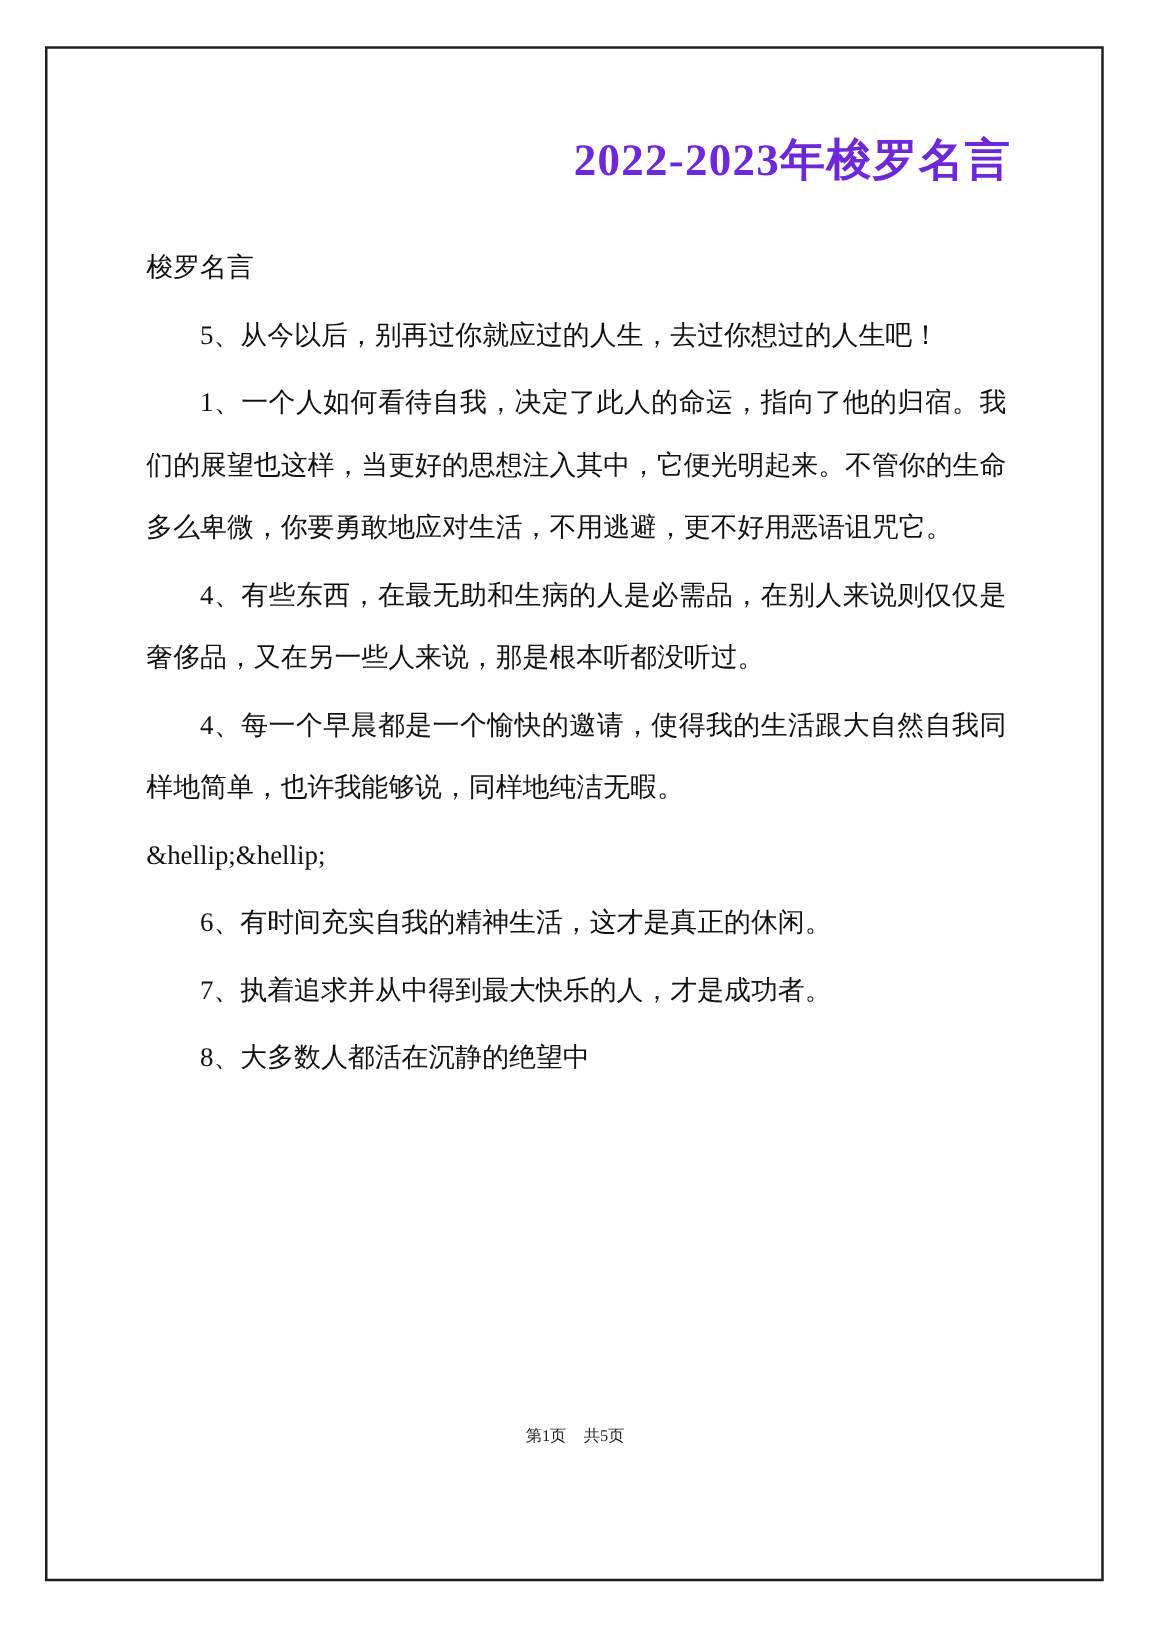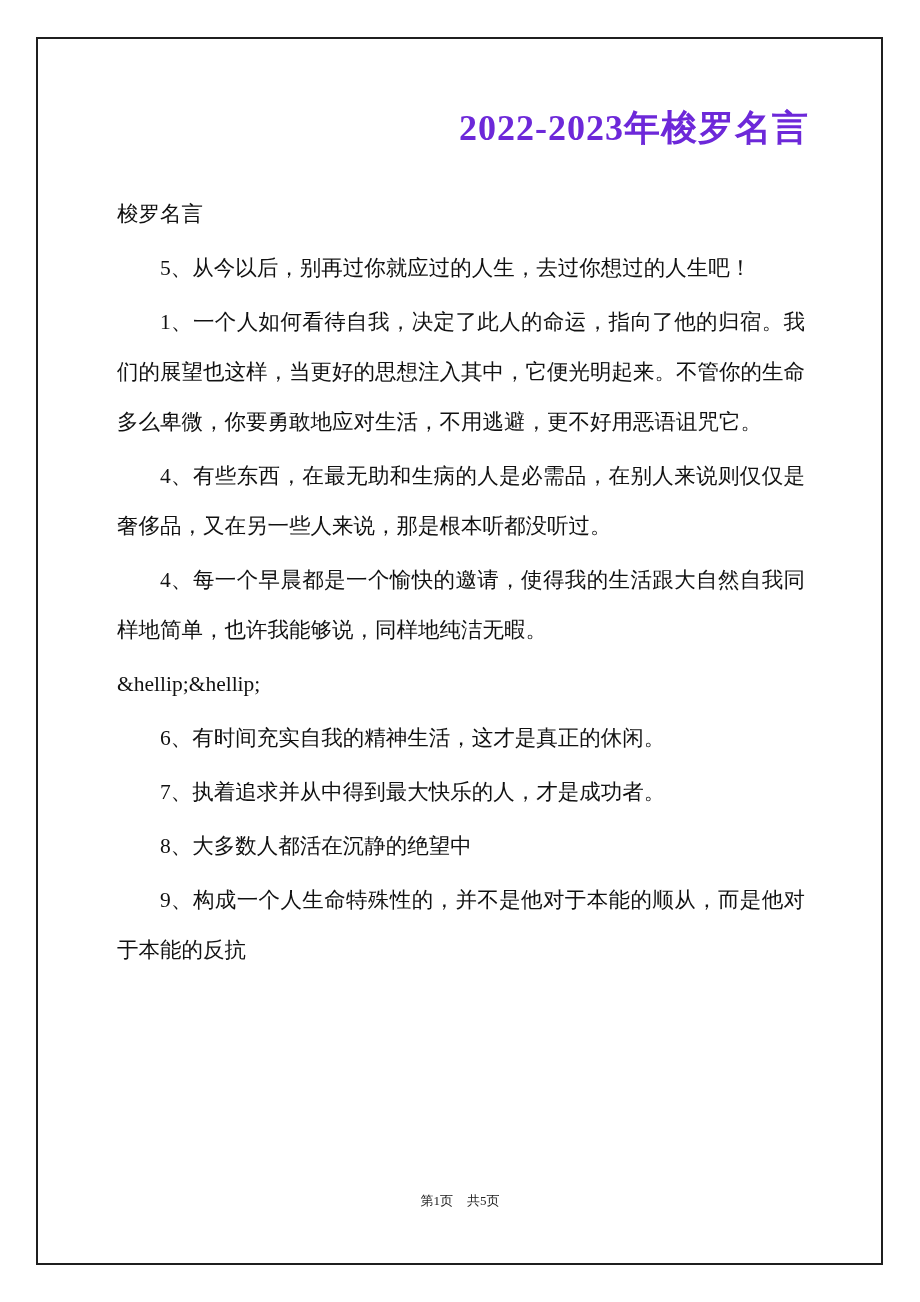--- a/index.html
+++ b/index.html
@@ -47,21 +47,21 @@
     color: #111111;
     word-break: break-all;
   }
   .body-text p.indent {
     text-indent: 2em;
   }
   .footer {
     position: absolute;
     left: 0;
     right: 0;
-    top: 1192px;
+    top: 1140px;
     text-align: center;
     font-size: 13px;
     color: #222222;
   }
   .footer .sep {
     display: inline-block;
     width: 14px;
   }
 </style>
 </head>
@@ -75,19 +75,18 @@
   <div class="body-text">
     <p>梭罗名言</p>
     <p class="indent">5、从今以后，别再过你就应过的人生，去过你想过的人生吧！</p>
     <p class="indent">1、一个人如何看待自我，决定了此人的命运，指向了他的归宿。我们的展望也这样，当更好的思想注入其中，它便光明起来。不管你的生命多么卑微，你要勇敢地应对生活，不用逃避，更不好用恶语诅咒它。</p>
     <p class="indent">4、有些东西，在最无助和生病的人是必需品，在别人来说则仅仅是奢侈品，又在另一些人来说，那是根本听都没听过。</p>
     <p class="indent">4、每一个早晨都是一个愉快的邀请，使得我的生活跟大自然自我同样地简单，也许我能够说，同样地纯洁无暇。</p>
     <p>&amp;hellip;&amp;hellip;</p>
     <p class="indent">6、有时间充实自我的精神生活，这才是真正的休闲。</p>
     <p class="indent">7、执着追求并从中得到最大快乐的人，才是成功者。</p>
     <p class="indent">8、大多数人都活在沉静的绝望中</p>
-    <p class="indent">9、构成一个人生命特殊性的，并不是他对于本能的顺从，而是他对于本能的反抗</p>
   </div>
 </div>
 
 <div class="footer">
   <span>第1页</span><span class="sep"></span><span>共5页</span>
 </div>
 
 </body></html>

